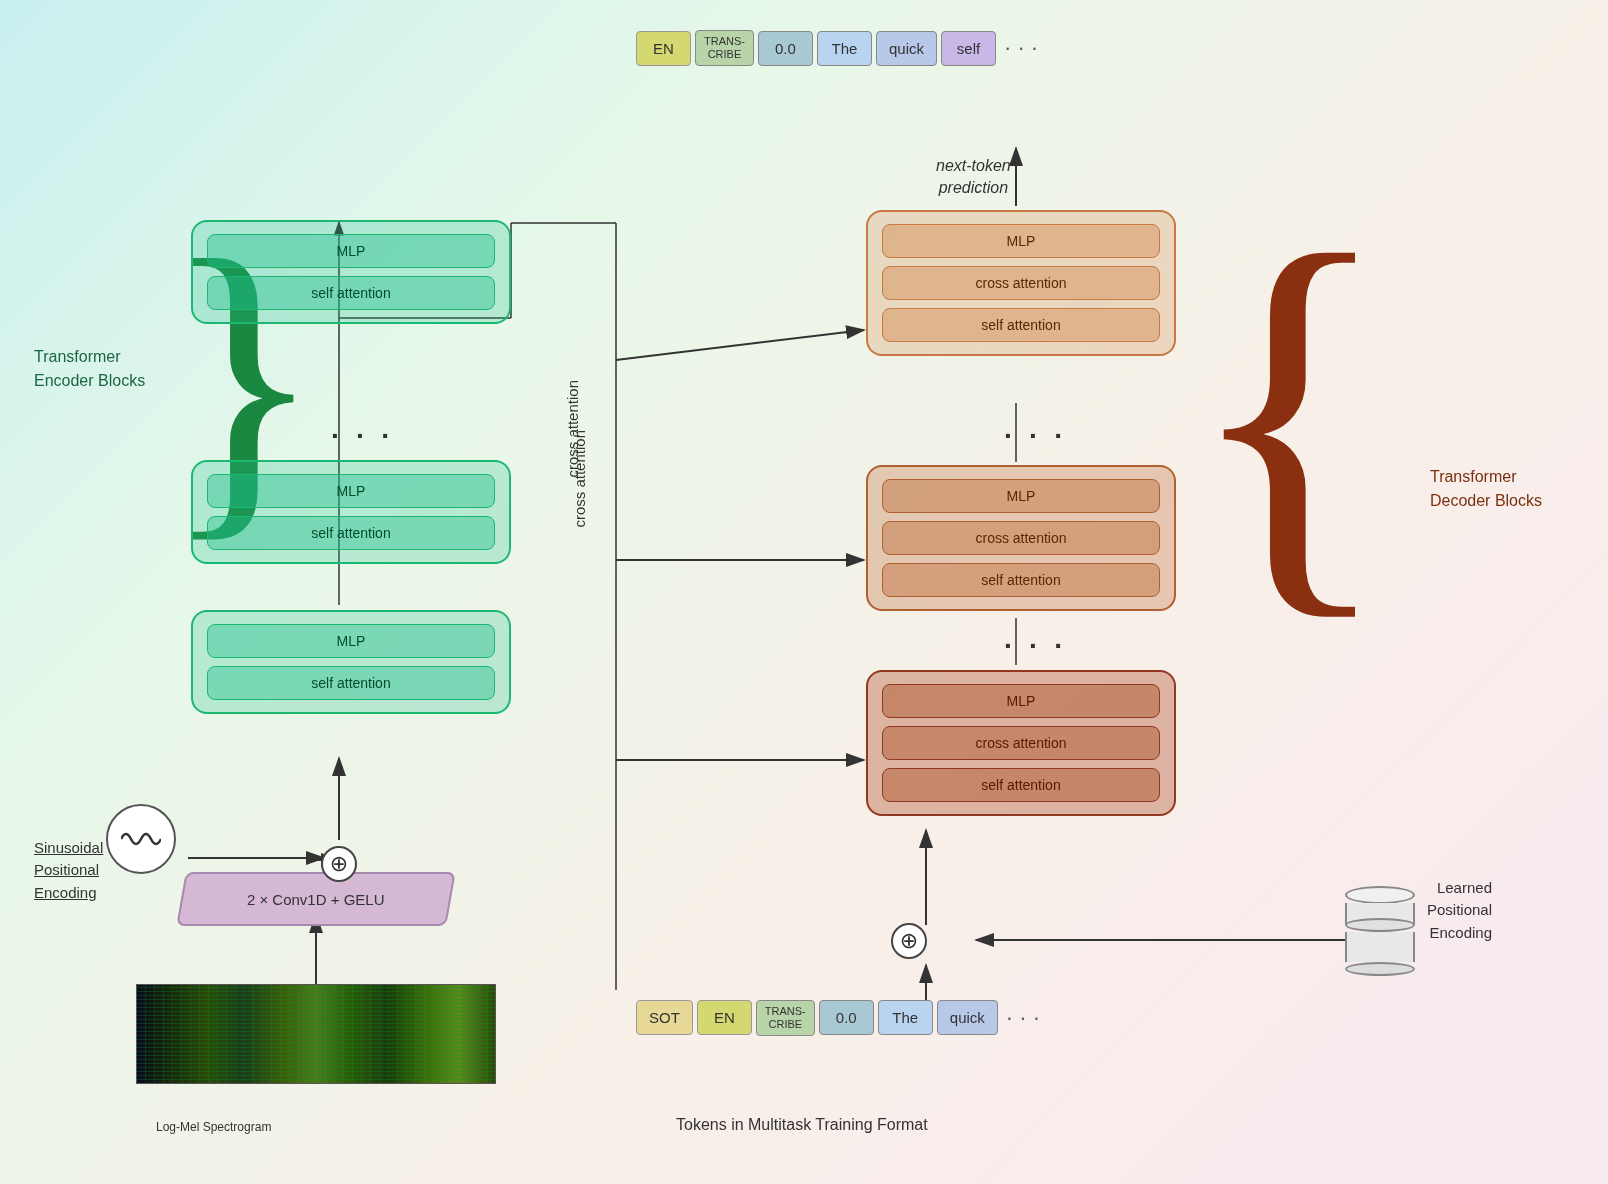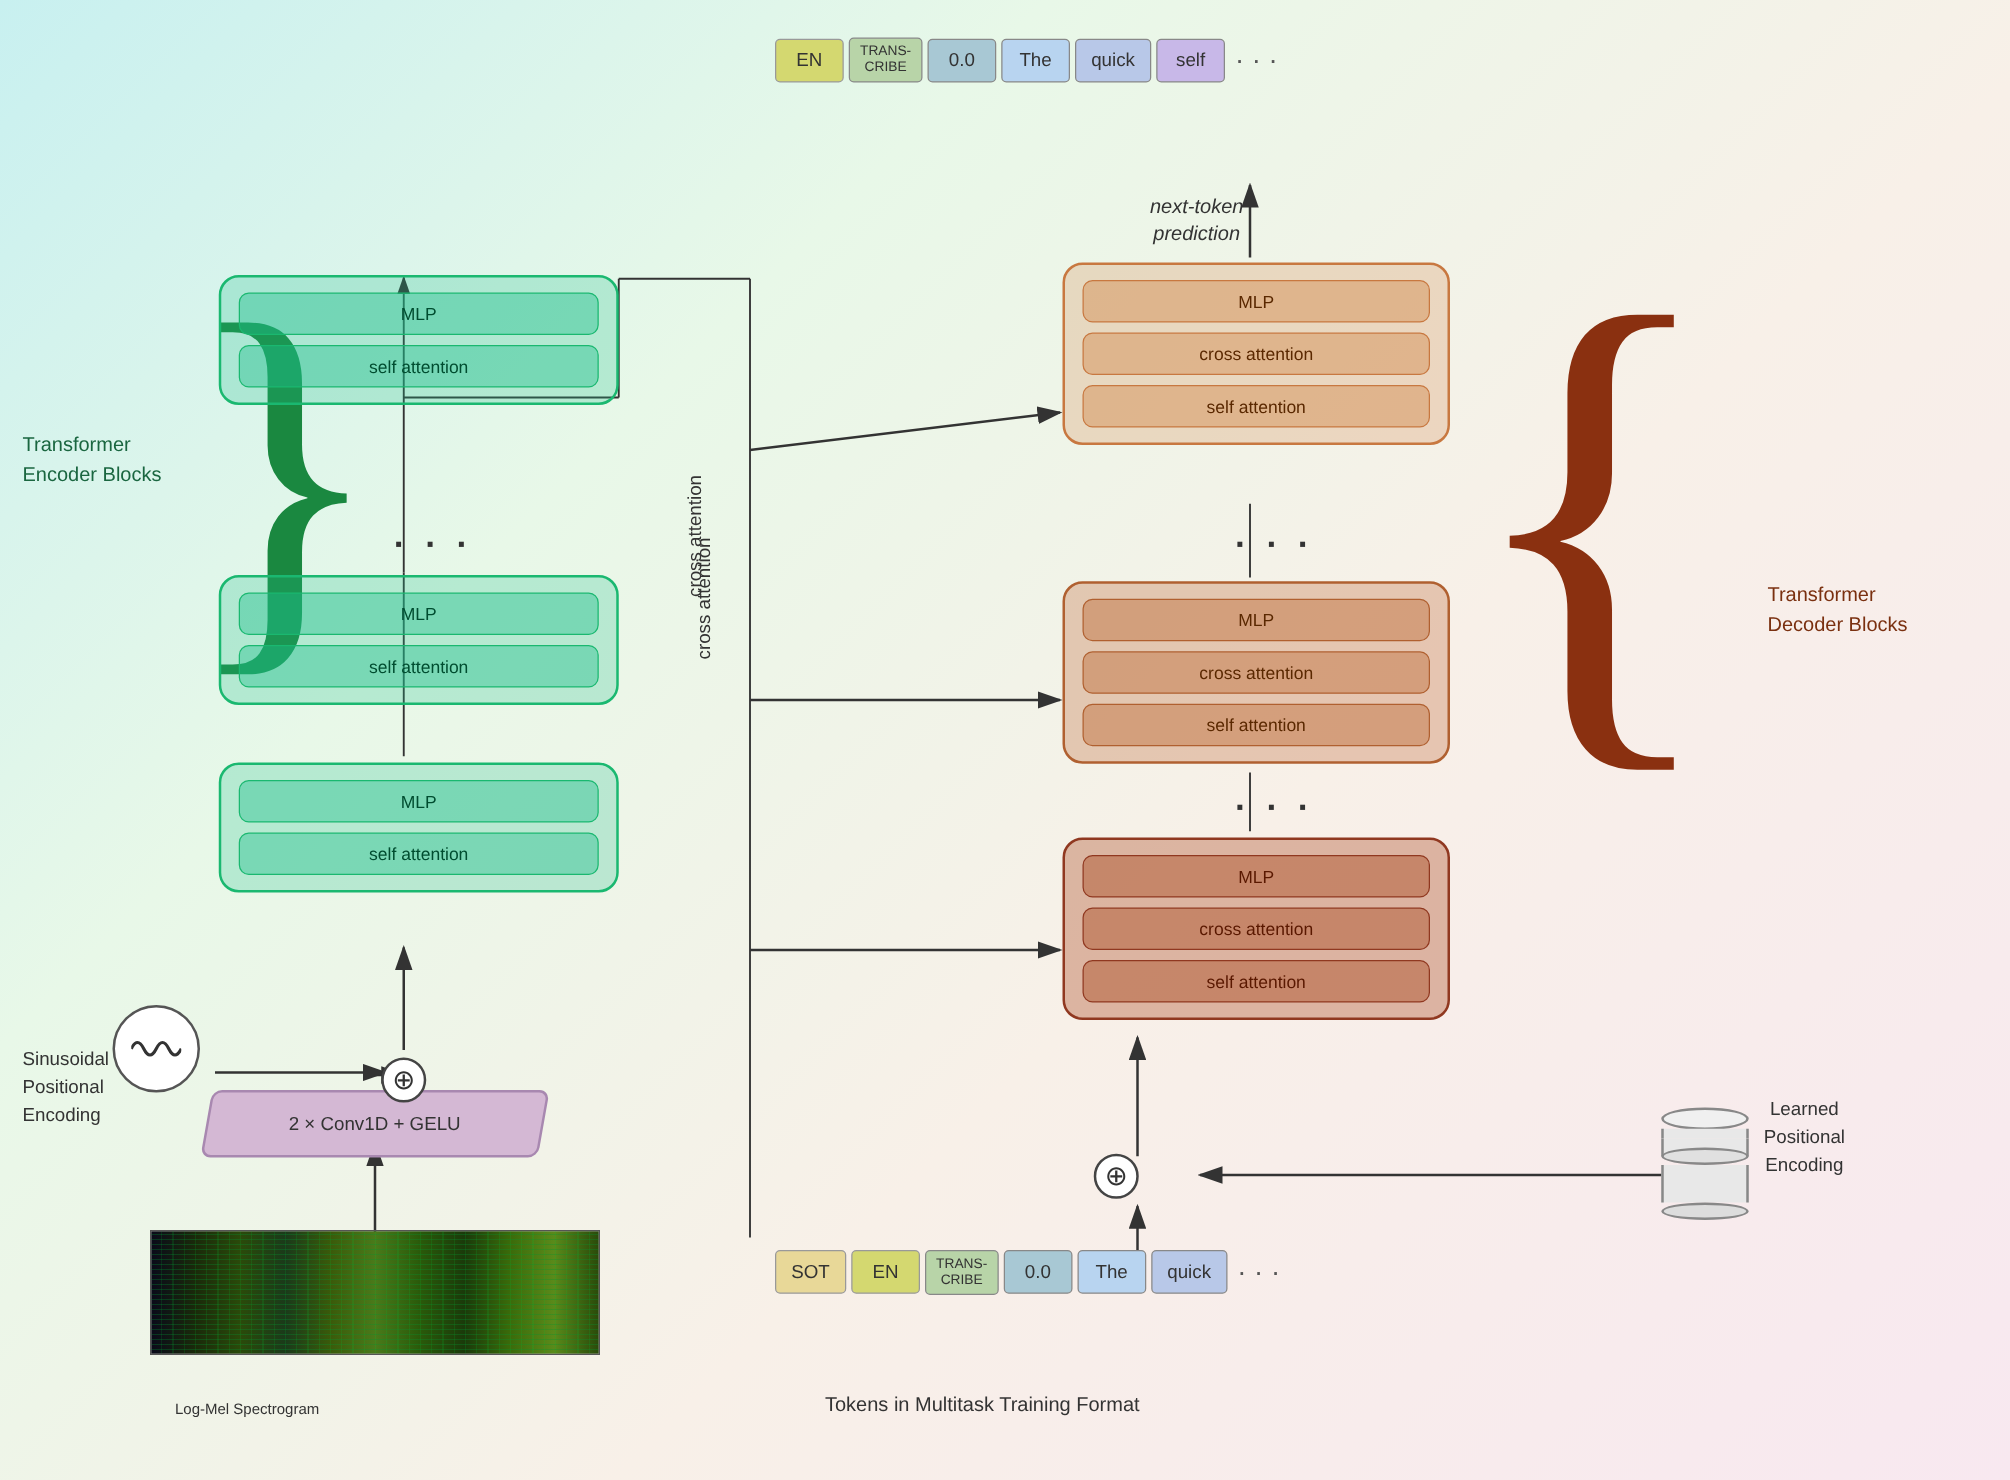--- a/index.html
+++ b/index.html
@@ -7,21 +7,21 @@
       width: 1608px;
       height: 1184px;
       background: linear-gradient(135deg, #c8f0f0 0%, #e8f8e8 30%, #f8f0e8 60%, #f8e8f0 100%);
       font-family: Arial, sans-serif;
       position: relative;
       overflow: hidden;
     }
 
     .diagram-container {
       position: absolute;
-      top: 0; left: 0;
+      top: 0; left: 16px;
       width: 1544px;
       height: 1184px;
     }
 
     
     .output-tokens {
       position: absolute;
       top: 30px;
       left: 620px;
       display: flex;
@@ -142,20 +142,21 @@
       top: 360px;
       font-size: 16px;
       color: #1a6640;
     }
 
     .label-sinusoidal {
       left: 20px;
       bottom: 290px;
       font-size: 15px;
       color: #333;
+      text-decoration: underline;
     }
 
     .label-logmel {
       left: 170px;
       bottom: 50px;
       font-size: 17px;
       color: #333;
       font-weight: 500;
     }
 
@@ -530,21 +531,21 @@
   <div class="cylinder">
     <div class="cylinder-top"></div>
     <div style="width:70px; height:8px; background:#e8e8e8; border-left:2px solid #888; border-right:2px solid #888;"></div>
     <div style="width:70px; height:14px; background:#e8e8e8; border-left:2px solid #888; border-right:2px solid #888; position:relative;">
       <div style="position:absolute; bottom:-7px; left:-2px; right:-2px; height:14px; background:#e0e0e0; border:2px solid #888; border-radius:50%;"></div>
     </div>
     <div style="width:70px; height:30px; background:#e8e8e8; border-left:2px solid #888; border-right:2px solid #888; margin-top:7px;"></div>
     <div style="width:70px; height:14px; background:#ddd; border:2px solid #888; border-radius:50%;"></div>
   </div>
 
-  <div style="position:absolute; right:68px; bottom:240px; font-size:15px; color:#333; line-height:1.5; text-align:center;">
+  <div style="position:absolute; right:68px; bottom:240px; font-size:15px; color:#333; line-height:1.5; text-align:right;">
     Learned<br>Positional<br>Encoding
   </div>
 
   <div class="input-tokens">
     <div class="token-box token-sot">SOT</div>
     <div class="token-box token-en">EN</div>
     <div class="token-box token-transcribe" style="font-size:11px; line-height:1.2; padding:4px 8px;">TRANS-<br>CRIBE</div>
     <div class="token-box token-00">0.0</div>
     <div class="token-box token-the">The</div>
     <div class="token-box token-quick2">quick</div>

